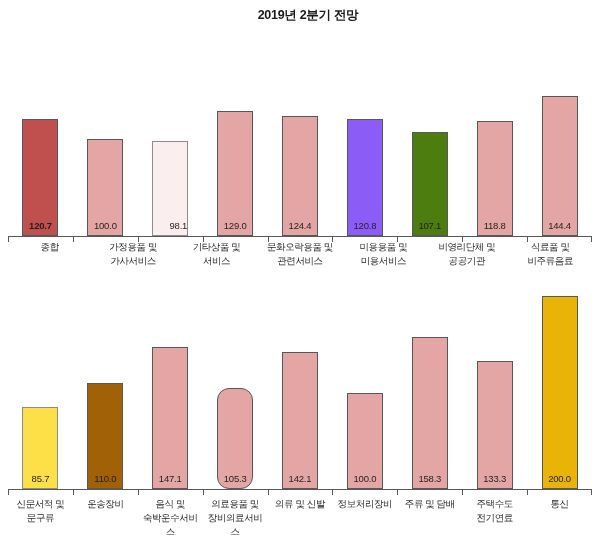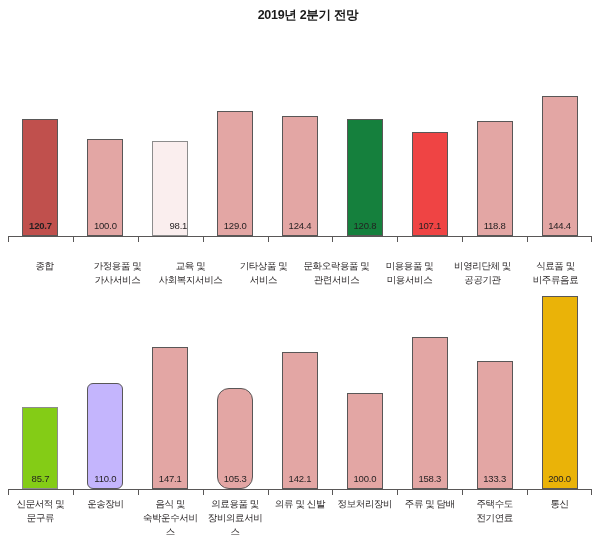--- a/index.html
+++ b/index.html
@@ -124,21 +124,21 @@
     height: 5px;
     background: #595757;
   }
 
   .cat-labels {
     position: absolute;
     left: 8px;
     width: 584px;
     display: flex;
   }
-  .panel-row1 .cat-labels { top: 231px; }
+  .panel-row1 .cat-labels { top: 212px; }
   .panel-row2 .cat-labels { top: 215px; }
   .cat-cell {
     flex: 1 1 0;
     text-align: center;
     font-size: 9.5px;
     line-height: 14px;
     letter-spacing: -0.4px;
     color: #231f20;
     padding: 0 1px;
     box-sizing: border-box;
@@ -174,26 +174,26 @@
             <div class="bar" style="background: rgb(227, 166, 164); height: 60%; text-align: right;">
               <div class="bar-value">129.0</div>
             </div>
           </div>
           <div class="bar-cell">
             <div class="bar" style="background: rgb(227, 166, 164); height: 57.86%;">
               <div class="bar-value">124.4</div>
             </div>
           </div>
           <div class="bar-cell">
-            <div class="bar" style="background: #15803d; height: 56.19%;">
+            <div class="bar" style="background: #8b5cf6; height: 56.19%;">
               <div class="bar-value">120.8</div>
             </div>
           </div>
           <div class="bar-cell">
-            <div class="bar" style="background: #ef4444; height: 49.81%;">
+            <div class="bar" style="background: #4d7c0f; height: 49.81%;">
               <div class="bar-value">107.1</div>
             </div>
           </div>
           <div class="bar-cell">
             <div class="bar" style="background: rgb(227, 166, 164); height: 55.26%;">
               <div class="bar-value">118.8</div>
             </div>
           </div>
           <div class="bar-cell">
             <div class="bar" style="background: rgb(227, 166, 164); height: 67.16%;">
@@ -218,24 +218,20 @@
       </div>
     <div class="cat-labels">
         <div class="cat-cell">
           <span>종합</span>
         </div>
         <div class="cat-cell">
           <span>가정용품 및</span>
           <span>가사서비스</span>
         </div>
         <div class="cat-cell">
-          <span>교육 및</span>
-          <span>사회복지서비스</span>
-        </div>
-        <div class="cat-cell">
           <span>기타상품 및</span>
           <span>서비스</span>
         </div>
         <div class="cat-cell">
           <span>문화오락용품 및</span>
           <span>관련서비스</span>
         </div>
         <div class="cat-cell">
           <span>미용용품 및</span>
           <span>미용서비스</span>
@@ -248,26 +244,26 @@
           <span>식료품 및</span>
           <span>비주류음료</span>
         </div>
       </div>
   </div>
 
   <div class="panel panel-row2">
     <div class="plot">
       <div class="bars">
           <div class="bar-cell">
-            <div class="bar light-bar" style="background: #84cc16; height: 39.86%;">
+            <div class="bar light-bar" style="background: #fde047; height: 39.86%;">
               <div class="bar-value">85.7</div>
             </div>
           </div>
           <div class="bar-cell">
-            <div class="bar" style="background: #c4b5fd; height: 51.16%; border-radius: 6px;">
+            <div class="bar" style="background: #a16207; height: 51.16%;">
               <div class="bar-value">110.0</div>
             </div>
           </div>
           <div class="bar-cell">
             <div class="bar" style="background: rgb(227, 166, 164); height: 68.42%;">
               <div class="bar-value">147.1</div>
             </div>
           </div>
           <div class="bar-cell">
             <div class="bar" style="background: rgb(227, 166, 164); height: 48.98%; border-radius: 12px;">

